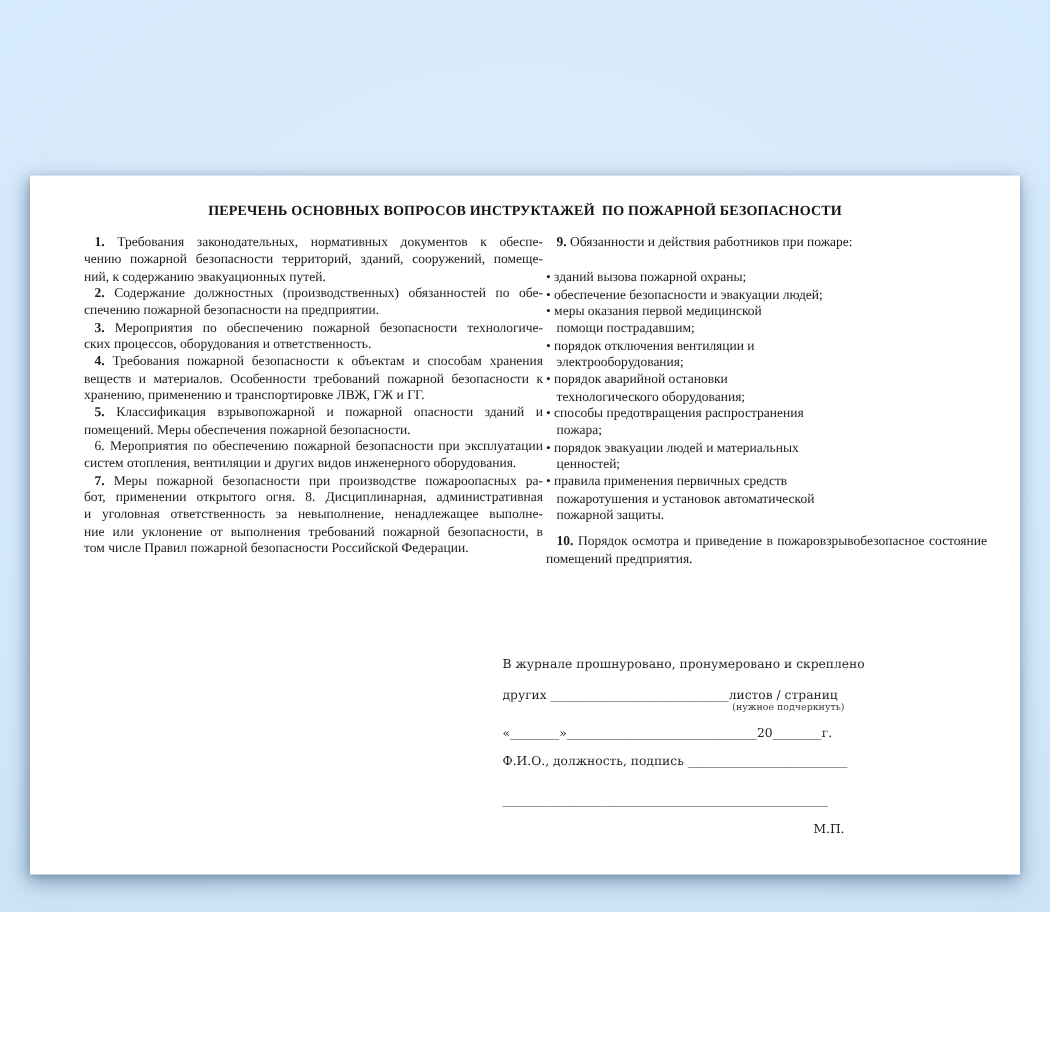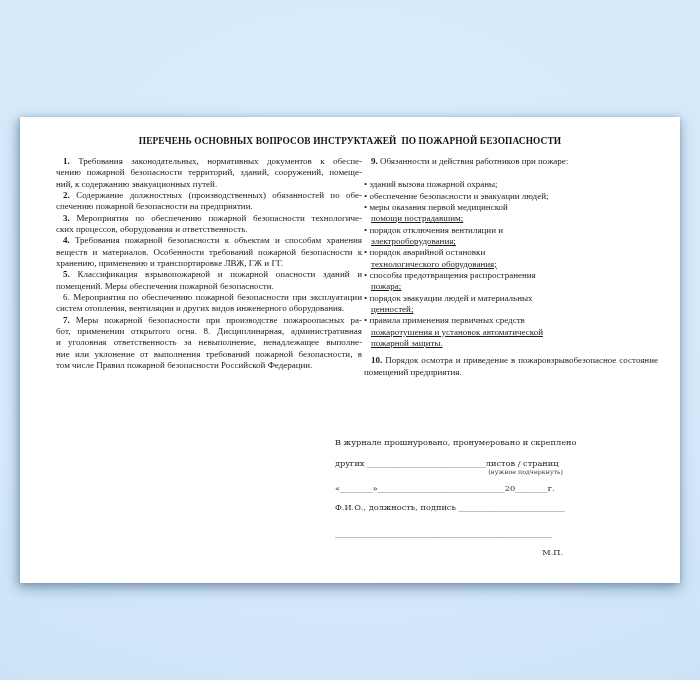--- a/index.html
+++ b/index.html
@@ -1,17 +1,17 @@
 <!DOCTYPE html>
 <html lang="ru"><head>
 <meta charset="utf-8">
 <style>
   html,body{margin:0;padding:0;}
   .scene{
-    position:relative;width:700px;height:680px;overflow:hidden;
+    position:relative;width:700px;height:608px;overflow:hidden;
     background:radial-gradient(120% 95% at 50% 32%, #dceefc 0%, #d4e9fa 55%, #c7dff4 100%);
   }
   .page{
     position:absolute;left:20px;top:117px;width:660px;height:466px;
     background:#ffffff;
     box-shadow:0 5px 14px rgba(92,120,150,0.5), 0 1px 4px rgba(92,120,150,0.35), -3px 3px 9px rgba(92,120,150,0.35);
     font-family:"Liberation Serif", serif;
     color:#1c1c1c;
   }
   .doc-title{
@@ -23,21 +23,21 @@
   .col-left{left:36px;width:306px;}
   .col-right{left:344px;width:294px;}
   .tline{text-align:justify;text-align-last:justify;}
   .tline.tlast{text-align-last:left;}
   .tline.tfirst{text-indent:7px;}
   .num{font-weight:bold;}
   .num.plain{font-weight:normal;}
   .bullets{margin-top:12px;width:212px;}
   .bullet-item{}
   .bullet-line{text-align:left;}
-  .bullet-cont{padding-left:7px;text-decoration:underline;}
+  .bullet-cont{padding-left:7px;}
   .item10{margin-top:6px;}
   .form{
     position:absolute;left:315px;top:320px;width:228px;height:128px;
     font-family:"DejaVu Serif", serif;font-size:8.2px;line-height:10px;color:#262626;
   }
   .fline{position:absolute;left:0;width:100%;white-space:pre;}
   .f1{top:0;}
   .f2{top:21px;}
   .fnote{top:30px;font-size:6.3px;text-align:right;color:#3a3a3a;}
   .f3{top:46px;}

